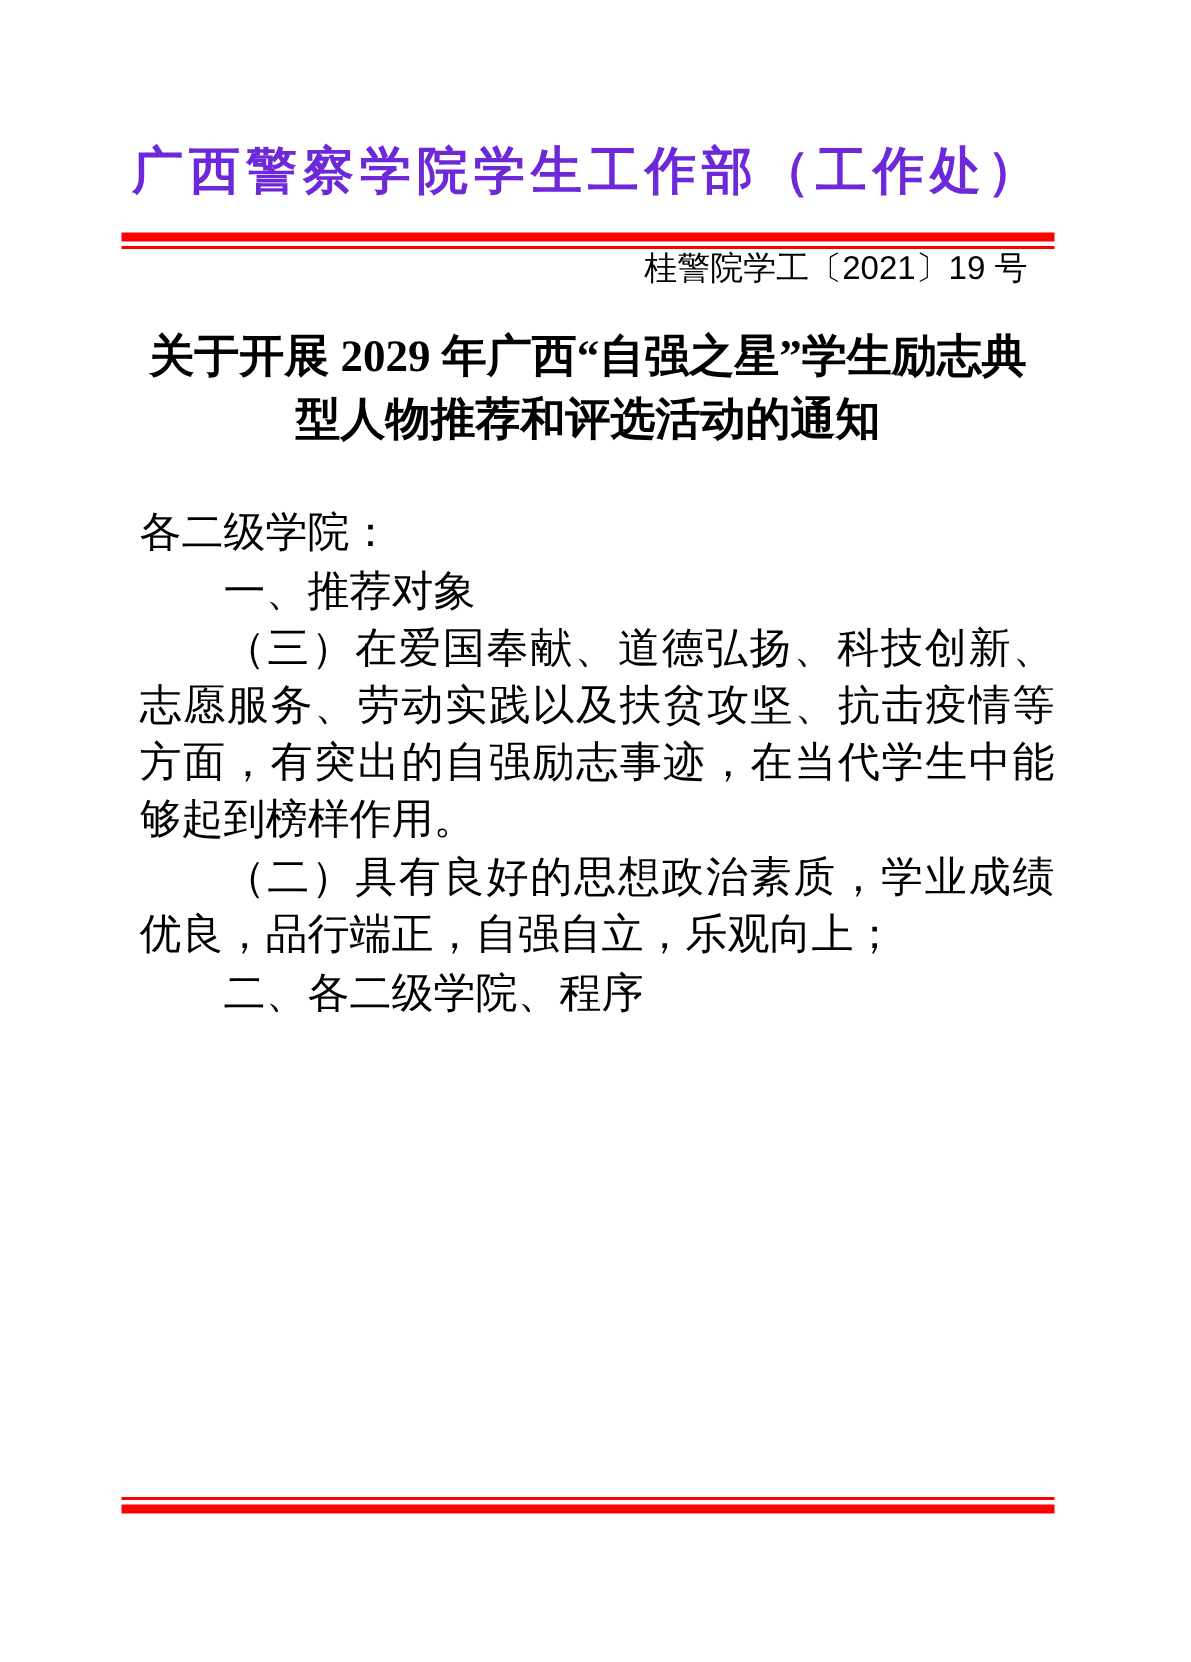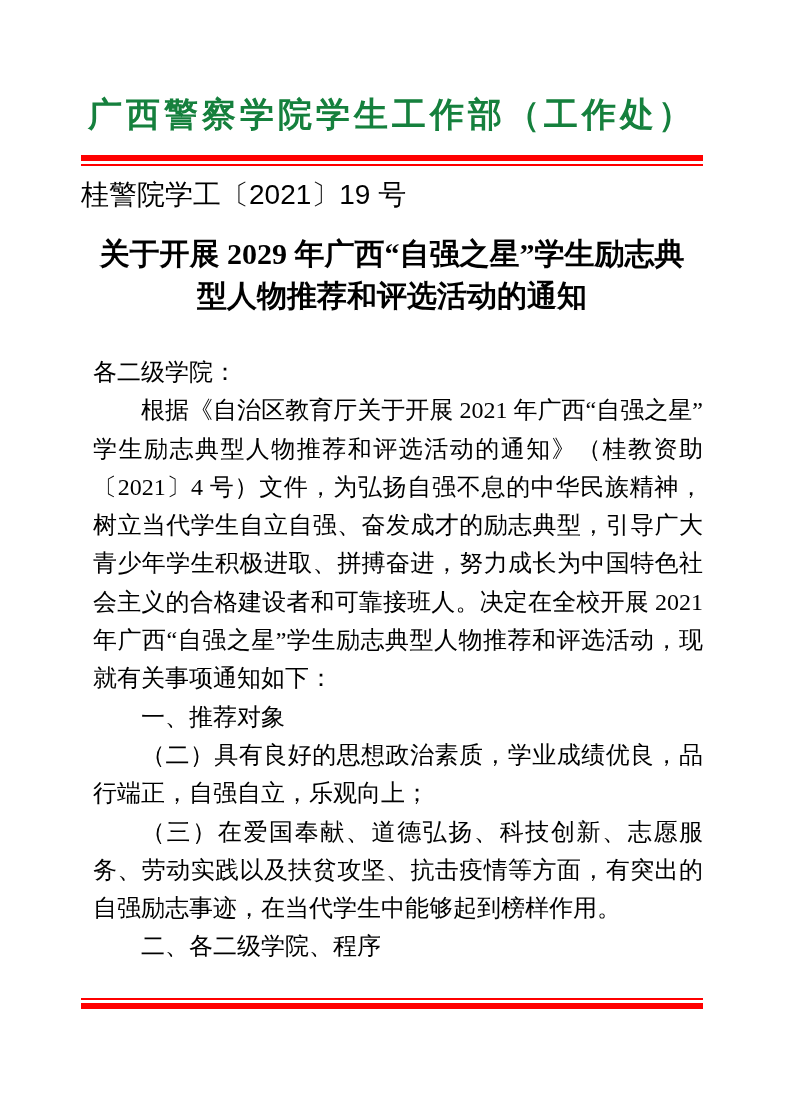--- a/index.html
+++ b/index.html
@@ -19,64 +19,65 @@
   .content {
     position: absolute;
     left: 81px;
     top: 0;
     width: 622px;
   }
   
   .org-name {
     margin-top: 90px;
     text-align: center;
-    color: #15803d;
+    color: #6d28d9;
     font-family: "Liberation Serif", serif;
     font-weight: bold;
     font-size: 34px;
     letter-spacing: 4px;
     line-height: 50px;
     white-space: nowrap;
   }
   
   .rule-top, .rule-bottom {
     position: absolute;
     left: 81px;
     width: 622px;
   }
   .rule-top { top: 155px; }
   .rule-bottom { top: 998px; }
   .rule-bar-thick { height: 6px; background: #ff0000; }
   .rule-bar-thin  { height: 2px; background: #ff0000; }
   .rule-gap { height: 3px; background: transparent; }
   
   .doc-number {
-    margin-top: 41px;
+    margin-top: 25px;
+    text-align: right;
     padding-right: 18px;
     font-family: "Liberation Sans", sans-serif;
-    font-size: 28px;
+    font-size: 22px;
     line-height: 28px;
   }
   
   .doc-title {
     margin-top: 24px;
     padding: 0 6px;
     text-align: center;
     font-family: "Liberation Serif", serif;
     font-weight: bold;
     font-size: 30px;
     line-height: 42px;
   }
   
   .body-text {
     margin-top: 36px;
     margin-left: 12px;
     width: 610px;
     font-family: "Liberation Serif", serif;
-    font-size: 24px;
+    font-size: 28px;
     line-height: 38.3px;
     text-align: justify;
   }
   .body-text p {
     margin: 0;
     padding: 0;
   }
   .salutation { text-indent: 0; }
   .para { text-indent: 2em; }
   .section-heading {
@@ -105,21 +106,20 @@
   <div class="content">
 
     <div class="org-name">广西警察学院学生工作部（工作处）</div>
 
     <div class="doc-number">桂警院学工〔2021〕19 号</div>
 
     <div class="doc-title">关于开展 2029 年广西“自强之星”学生励志典型人物推荐和评选活动的通知</div>
 
     <div class="body-text">
       <p class="salutation">各二级学院：</p>
-      <p class="para">根据《自治区教育厅关于开展 2021 年广西“自强之星”学生励志典型人物推荐和评选活动的通知》（桂教资助〔2021〕4 号）文件，为弘扬自强不息的中华民族精神，树立当代学生自立自强、奋发成才的励志典型，引导广大青少年学生积极进取、拼搏奋进，努力成长为中国特色社会主义的合格建设者和可靠接班人。决定在全校开展 2021 年广西“自强之星”学生励志典型人物推荐和评选活动，现就有关事项通知如下：</p>
       <p class="section-heading">一、推荐对象</p>
+      <p class="para">（三）在爱国奉献、道德弘扬、科技创新、志愿服务、劳动实践以及扶贫攻坚、抗击疫情等方面，有突出的自强励志事迹，在当代学生中能够起到榜样作用。</p>
       <p class="para">（二）具有良好的思想政治素质，学业成绩优良，品行端正，自强自立，乐观向上；</p>
-      <p class="para">（三）在爱国奉献、道德弘扬、科技创新、志愿服务、劳动实践以及扶贫攻坚、抗击疫情等方面，有突出的自强励志事迹，在当代学生中能够起到榜样作用。</p>
       <p class="section-heading">二、各二级学院、程序</p>
     </div>
 
   </div>
 </div>
 
 </body></html>

